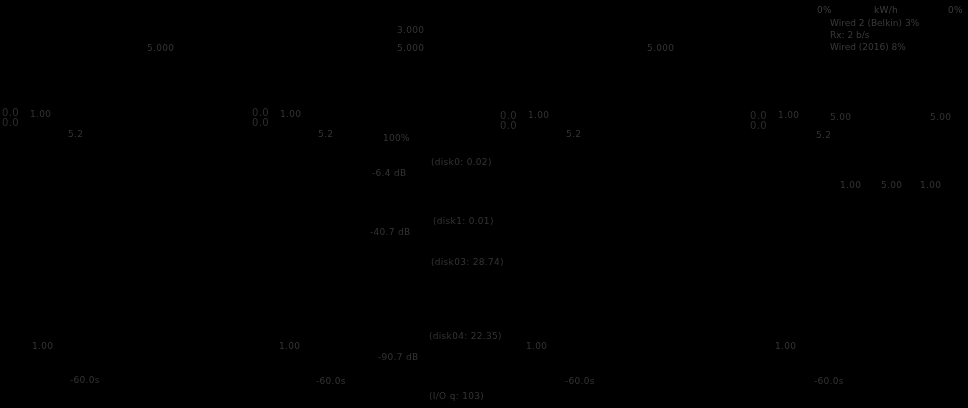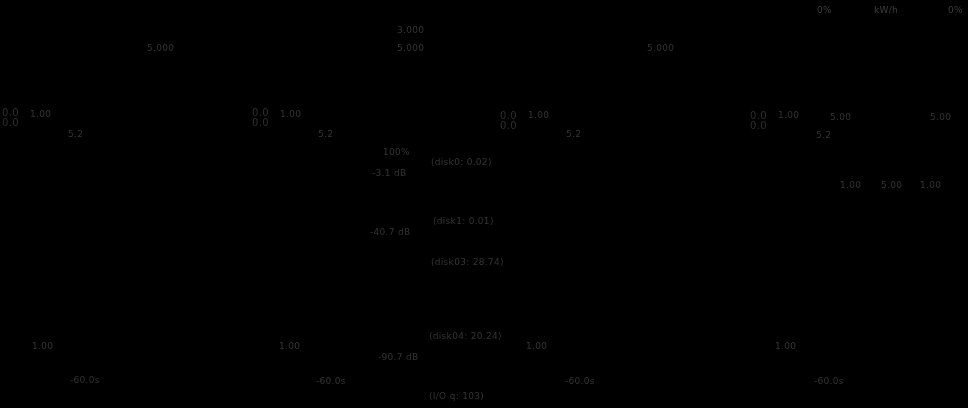--- a/index.html
+++ b/index.html
@@ -45,20 +45,25 @@
 
   <span class="lbl" style="left:147px;top:43px">5.000</span>
   <span class="lbl" style="left:397px;top:25px">3.000</span>
   <span class="lbl" style="left:397px;top:43px">5.000</span>
   <span class="lbl" style="left:647px;top:43px">5.000</span>
 
   <span class="lbl bright" style="left:817px;top:5px">0%</span>
   <span class="lbl bright" style="left:874px;top:5px">kW/h</span>
   <span class="lbl bright" style="left:948px;top:5px">0%</span>
 
+  <div class="legend-block" style="left:830px;top:17px">
+    <div>Wired 2 (Belkin) 3%</div>
+    <div>Rx: 2 b/s</div>
+    <div>Wired (2016) 8%</div>
+  </div>
 
   <span class="lbl tiny" style="left:2px;top:109px">0.0</span>
   <span class="lbl tiny" style="left:2px;top:119px">0.0</span>
   <span class="lbl" style="left:30px;top:109px">1.00</span>
   <span class="lbl" style="left:68px;top:129px">5.2</span>
 
   <span class="lbl tiny" style="left:252px;top:109px">0.0</span>
   <span class="lbl tiny" style="left:252px;top:119px">0.0</span>
   <span class="lbl" style="left:280px;top:109px">1.00</span>
   <span class="lbl" style="left:318px;top:129px">5.2</span>
@@ -72,27 +77,27 @@
   <span class="lbl tiny" style="left:750px;top:122px">0.0</span>
   <span class="lbl" style="left:778px;top:110px">1.00</span>
   <span class="lbl" style="left:816px;top:130px">5.2</span>
 
   <span class="lbl" style="left:830px;top:112px">5.00</span>
   <span class="lbl" style="left:930px;top:112px">5.00</span>
   <span class="lbl" style="left:840px;top:180px">1.00</span>
   <span class="lbl" style="left:881px;top:180px">5.00</span>
   <span class="lbl" style="left:920px;top:180px">1.00</span>
 
-  <span class="lbl" style="left:383px;top:147px">100%</span>
+  <span class="lbl" style="left:383px;top:133px">100%</span>
   <span class="lbl" style="left:431px;top:157px">(disk0: 0.02)</span>
-  <span class="lbl" style="left:372px;top:168px">-3.1 dB</span>
+  <span class="lbl" style="left:372px;top:168px">-6.4 dB</span>
   <span class="lbl" style="left:433px;top:216px">(disk1: 0.01)</span>
   <span class="lbl" style="left:370px;top:227px">-40.7 dB</span>
   <span class="lbl" style="left:431px;top:257px">(disk03: 28.74)</span>
-  <span class="lbl" style="left:429px;top:331px">(disk04: 20.24)</span>
+  <span class="lbl" style="left:429px;top:331px">(disk04: 22.35)</span>
   <span class="lbl" style="left:378px;top:352px">-90.7 dB</span>
   <span class="lbl" style="left:429px;top:391px">(I/O q: 103)</span>
 
   <span class="lbl" style="left:32px;top:341px">1.00</span>
   <span class="lbl" style="left:70px;top:375px">-60.0s</span>
 
   <span class="lbl" style="left:279px;top:341px">1.00</span>
   <span class="lbl" style="left:316px;top:376px">-60.0s</span>
 
   <span class="lbl" style="left:526px;top:341px">1.00</span>

